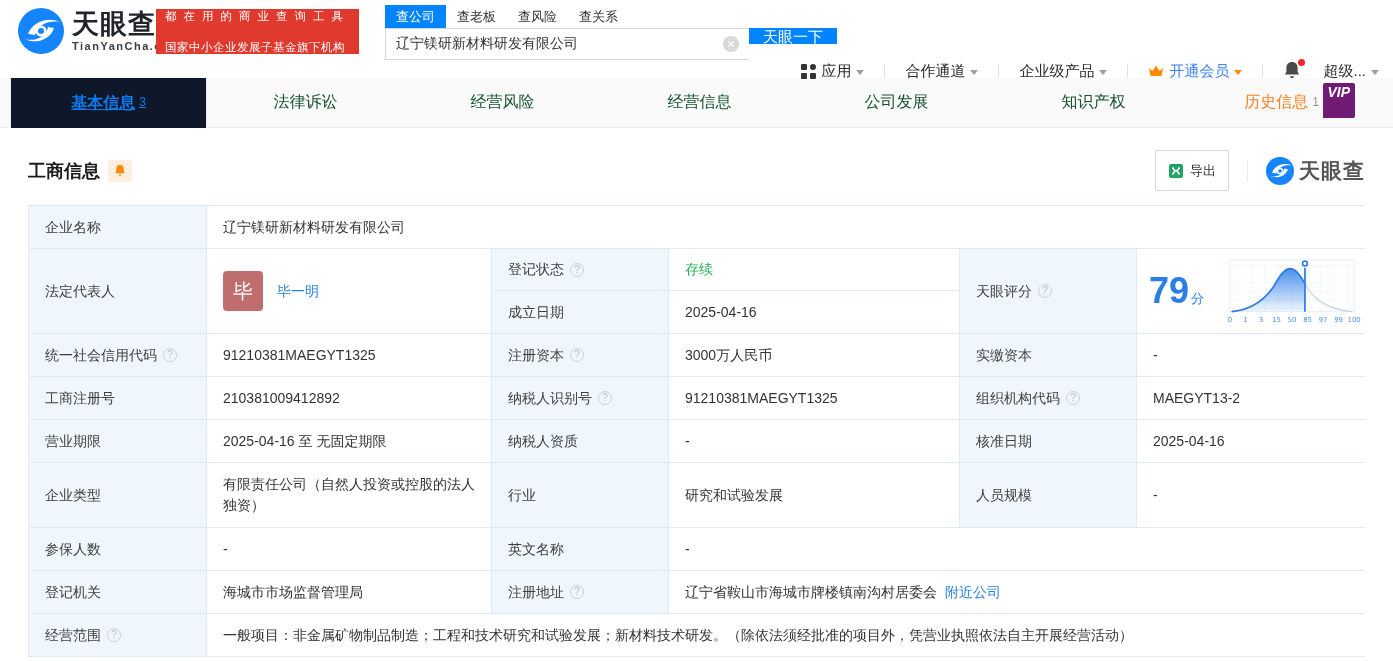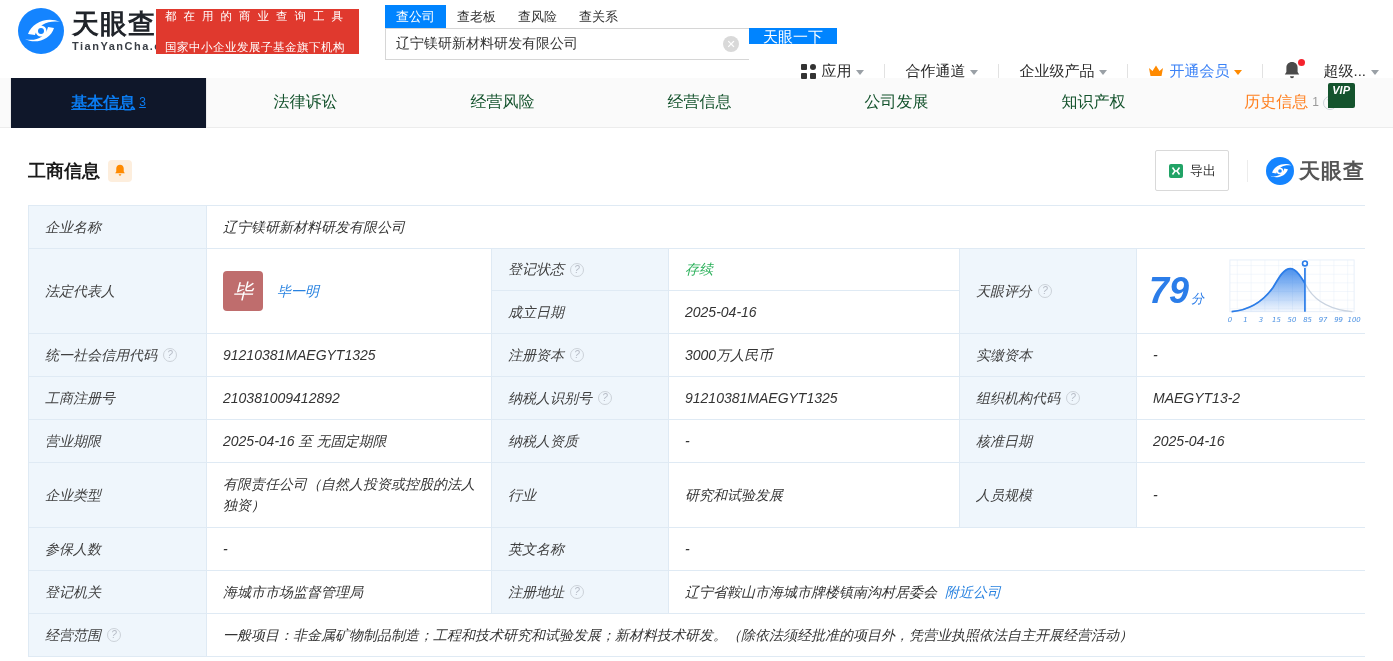--- a/index.html
+++ b/index.html
@@ -46,43 +46,43 @@
   
   .tabbar { margin-top:16px; height:50px; background:#fafafa; border-bottom:1px solid #ececec;
     display:flex; padding-left:10px; }
   .tab { width:197px; display:flex; align-items:center; justify-content:center; font-size:16px;
     color:#14532d; cursor:pointer; position:relative; }
   .tab.active { background:#0f172a; color:#0a7bf0; font-weight:bold; border-left:1px solid #ececec;
     border-right:1px solid #ececec; margin-bottom:-1px;text-decoration:underline; }
   .tab-count { font-size:12px; color:#0a7bf0; margin-left:4px; position:relative; top:-1px; font-weight:normal; }
   .tab.history { color:#ff8020; }
   .tab-count.gray { color:#999; }
-  .vip-badge { position:absolute; top:5px; right:34px; background:#14532d; color:#fff; font-size:11px;
-    font-weight:bold; font-style:italic; padding:1px 5px 12px 4px; border-radius:2px 2px 2px 0; }
+  .vip-badge { position:absolute; top:5px; right:34px; background:#701a75; color:#fff; font-size:14px;
+    font-weight:bold; font-style:italic; padding:1px 5px 18px 4px; border-radius:2px 2px 2px 0; }
   .q-icon { width:14px; height:14px; border:1px solid #ccd2d9; border-radius:50%; color:#b6bcc6;
     font-size:10px; line-height:12px; text-align:center; flex:0 0 auto; }
   .tab .q-icon { margin-left:4px; }
 
   
   .section-head { display:flex; align-items:center; margin:22px 28px 14px 28px; }
   .section-title { font-size:18px; font-weight:bold; color:#1a1a1a; }
   .bell-badge { width:24px; height:22px; background:#fdeedd; border-radius:4px; margin-left:8px;
     display:flex; align-items:center; justify-content:center; cursor:pointer; }
   .head-right { margin-left:auto; display:flex; align-items:center; gap:18px; }
   .export-btn { height:41px; border:1px solid #d9d9d9; border-radius:2px; background:#fff;
     display:flex; align-items:center; gap:6px; padding:0 12px; font-size:13px; color:#333; cursor:pointer; }
   .head-sep { width:1px; height:22px; background:#ececec; }
   .watermark { display:flex; align-items:center; gap:5px; }
   .wm-text { font-size:21px; font-weight:bold; color:#555; letter-spacing:1px; }
 
   
   .info-table { margin:0 28px; width:1337px; display:grid;
     grid-template-columns:177px 284px 176px 290px 176px 228px;
     grid-template-rows:42px 41px 42px 42px 42px 42px 64px 42px 42px 42px;
-    gap:1px; background:#dfeaf4; border:1px solid #dfeaf4;font-style:italic; }
+    gap:1px; background:#dfeaf4; border:1px solid #dfeaf4; }
   .cell { background:#fff; display:flex; align-items:center; padding:0 16px; font-size:14px; color:#333; line-height:1.5; }
   .cell.label { background:#eff6fc; gap:6px; color:#404040; }
   .span5 { grid-column:span 5; }
   .span3 { grid-column:span 3; }
   .rs2 { grid-row:span 2; }
   .green { color:#2bb05a; }
   a.blue-link { color:#2882e0; text-decoration:none; cursor:pointer; }
   .avatar { width:40px; height:40px; border-radius:4px; background:#bf6d6d; color:#fff; font-size:20px;
     display:flex; align-items:center; justify-content:center; margin-right:14px; flex:0 0 auto; }
   .addr-link { margin-left:8px; }

